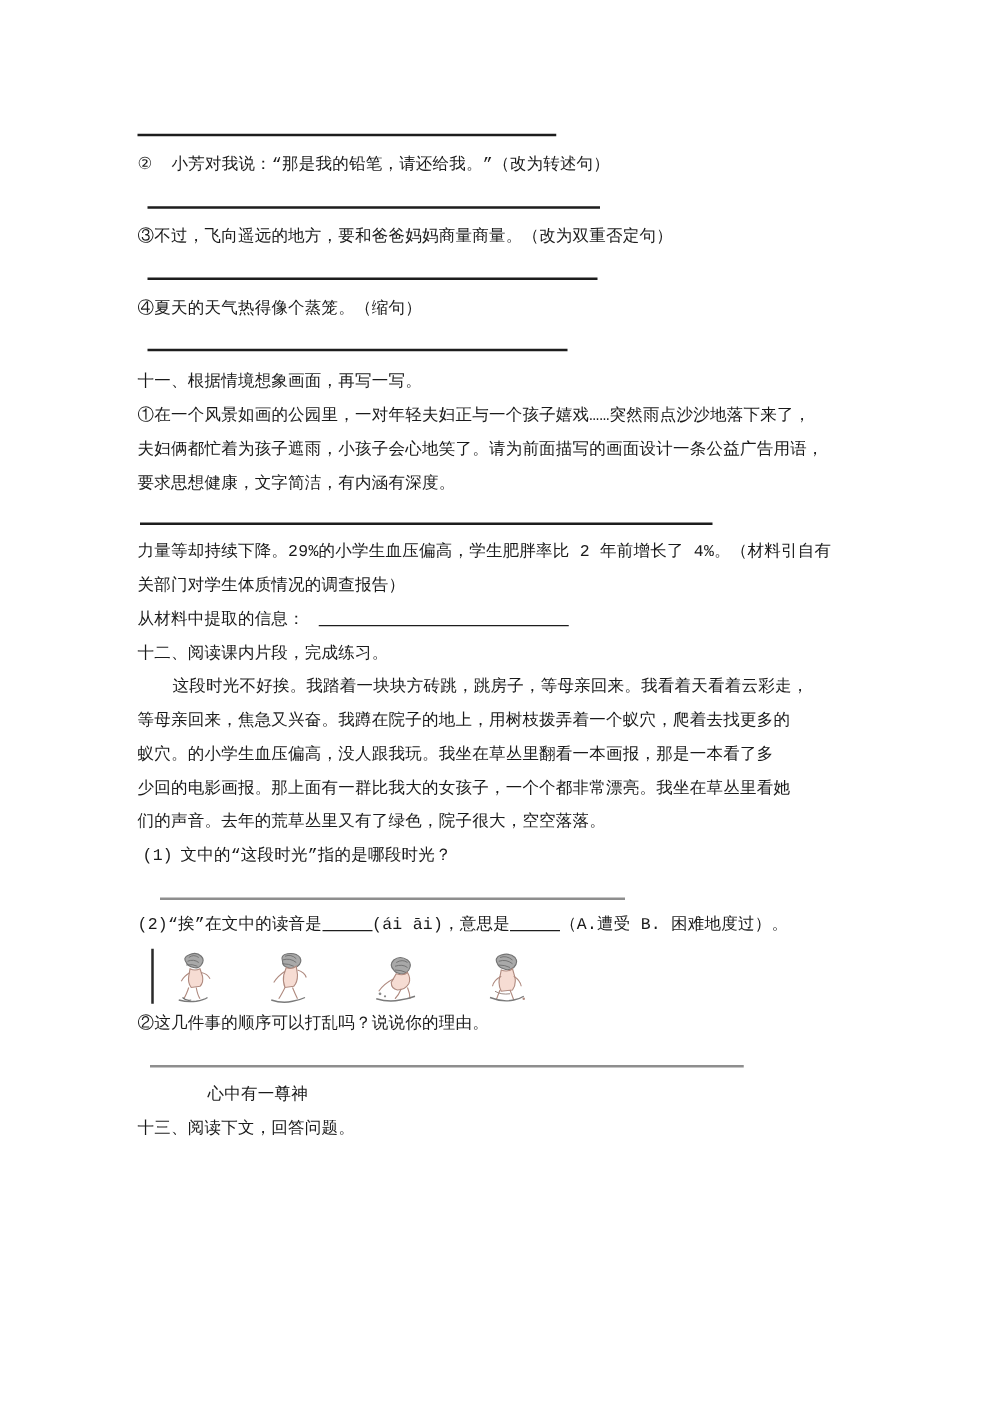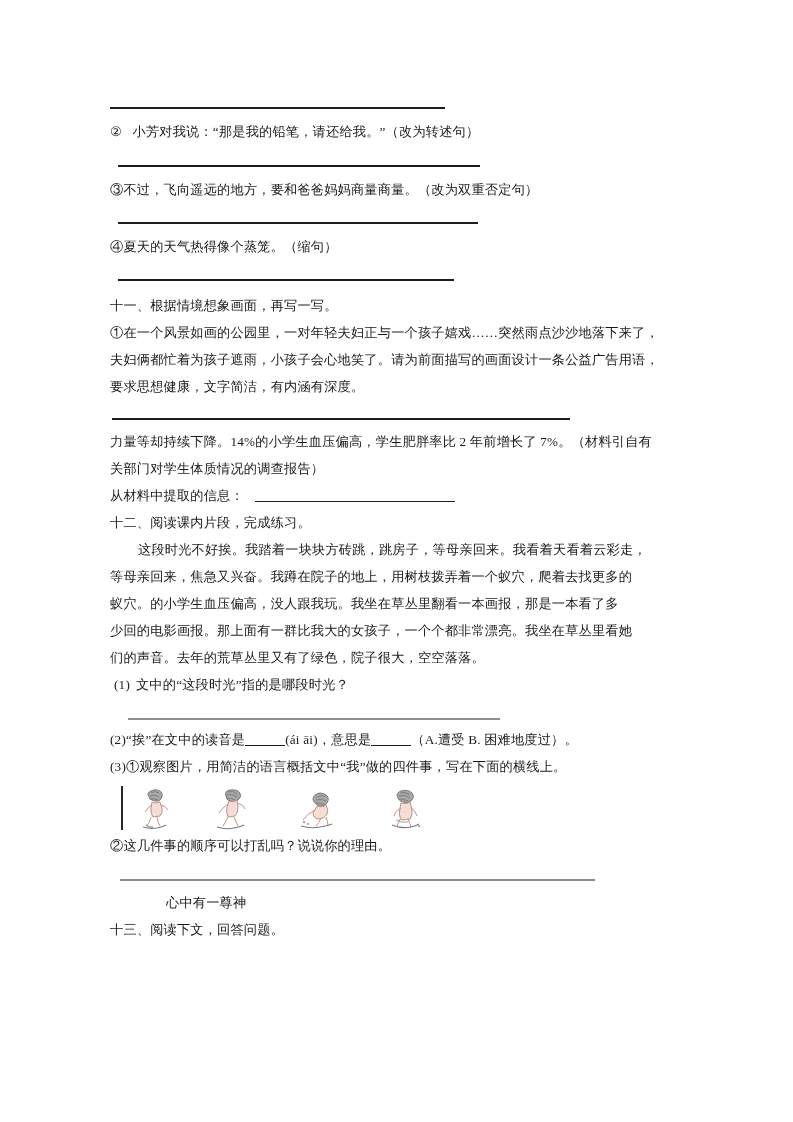--- a/index.html
+++ b/index.html
@@ -20,20 +20,21 @@
     width: 793px;
     height: 1122px;
     box-sizing: border-box;
     padding: 0;
   }
   .content {
     position: absolute;
     left: 110px;
     top: 0;
     width: 578px;
+    font-family: Liberation Mono, monospace;
   }
   
   .rule {
     height: 0;
     border-top: 2px solid #1d1d1d;
     margin: 0;
   }
   .rule-gray {
     height: 0;
     border-top: 2px solid #8e8e8e;
@@ -127,21 +128,21 @@
       <span>①</span><span>在一个风景如画的公园里，一对年轻夫妇正与一个孩子嬉戏……突然雨点沙沙地落下来了，</span>
     </div>
     <div class="line">夫妇俩都忙着为孩子遮雨，小孩子会心地笑了。请为前面描写的画面设计一条公益广告用语，</div>
     <div class="line">要求思想健康，文字简洁，有内涵有深度。</div>
 
     <div style="height:18px"></div>
     <div class="rule" style="width:458px;margin-left:2px"></div>
 
     <div style="height:8px"></div>
 
-    <div class="line">力量等却持续下降。14%的小学生血压偏高，学生肥胖率比 2 年前增长了 7%。（材料引自有</div>
+    <div class="line">力量等却持续下降。29%的小学生血压偏高，学生肥胖率比 2 年前增长了 4%。（材料引自有</div>
     <div class="line">关部门对学生体质情况的调查报告）</div>
 
     <div class="line">
       <span>从材料中提取的信息：</span><span style="display:inline-block;width:11px"></span><span class="blank-inline b-mid"></span>
     </div>
 
     <div class="line">十二、阅读课内片段，完成练习。</div>
 
     <div class="line indent2">这段时光不好挨。我踏着一块块方砖跳，跳房子，等母亲回来。我看着天看着云彩走，</div>
     <div class="line">等母亲回来，焦急又兴奋。我蹲在院子的地上，用树枝拨弄着一个蚁穴，爬着去找更多的</div>
@@ -155,23 +156,20 @@
 
     <div style="height:20px"></div>
     <div class="rule-gray" style="width:372px;margin-left:18px"></div>
 
     <div style="height:6px"></div>
 
     <div class="line">
       <span>(2)</span><span>“挨”在文中的读音是</span><span class="blank-inline b-short"></span><span>(ái āi)，意思是</span><span class="blank-inline b-short"></span><span>（A.遭受 B. 困难地度过）。</span>
     </div>
 
-    <div class="line">
-      <span>(3)</span><span>①</span><span>观察图片，用简洁的语言概括文中“我”做的四件事，写在下面的横线上。</span>
-    </div>
 
     <div class="pics">
       <div class="pic-bar"></div>
 
       <div class="pic" style="left:26px">
         <svg viewBox="0 0 44 42" width="44" height="42">
           <g fill="none" stroke="#5a5a5a" stroke-width="0.9">
             <path d="M13 9 q-3 -4 2 -6 q6 -3 10 1 q3 3 0 7 q-2 3 -6 2 q-5 -1 -6 -4z" fill="#9a9a9a" opacity="0.85"></path>
             <path d="M15 5 q4 -3 8 0 M14 8 q5 -2 9 1 M13 11 q5 -1 9 1" stroke="#6d6d6d" stroke-width="0.7"></path>
             <path d="M16 14 q4 2 8 0 l2 6 q1 5 -2 8 l-7 1 q-3 -4 -2 -9z" fill="#f6dcd3" stroke="#b08b80"></path>

